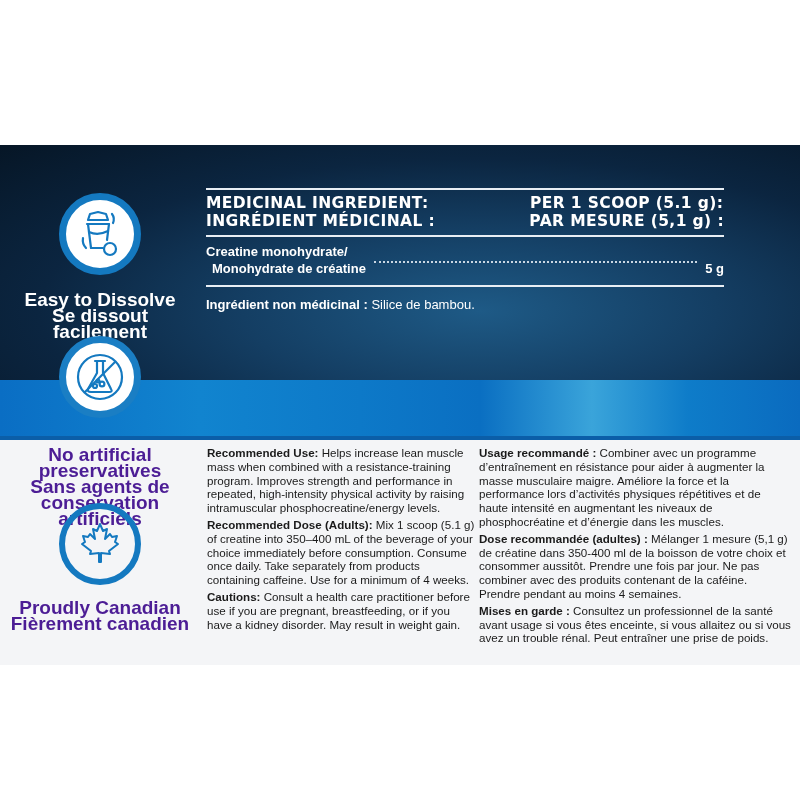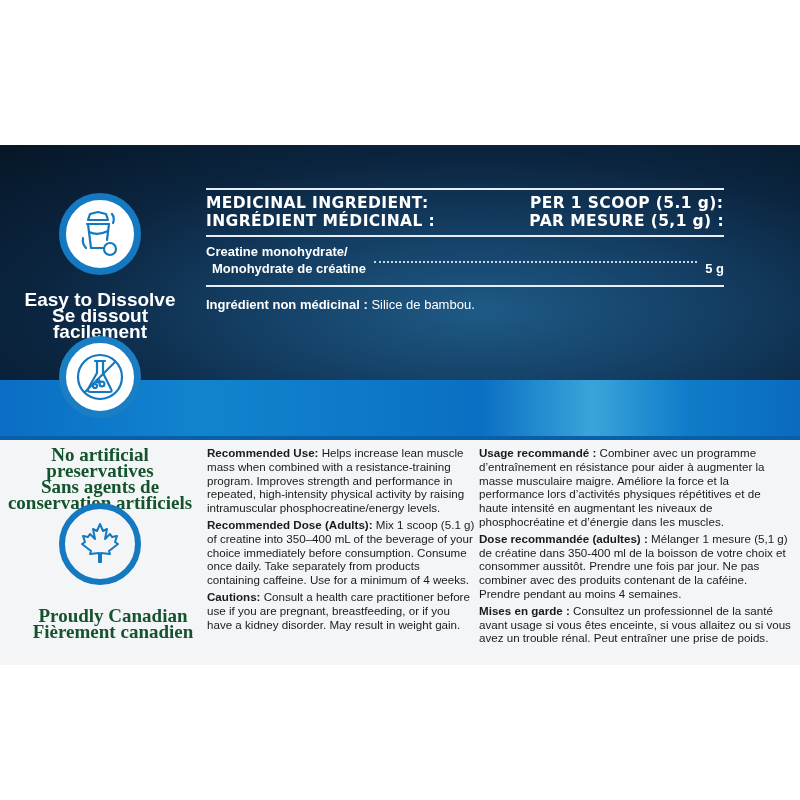--- a/index.html
+++ b/index.html
@@ -28,21 +28,21 @@
       display: flex; align-items: center; justify-content: center;
     }
     .badge.light { border-color: #1a7ec4; }
     .badge.plain { background: transparent; border: 6px solid #1479c0; width: 70px; height: 70px; }
     .badge svg { width: 52px; height: 52px; }
     .feature-label {
       position: absolute; width: 190px; text-align: center; font-weight: bold; line-height: 16px;
       font-size: 19px;
     }
     .feature-label.white { color: #ffffff; }
-    .feature-label.dark { color: #14532d; font-family: Liberation Serif, serif; }
+    .feature-label.dark { color: #4c1d95; }
     .feature-label span { display: block; }
 
     .ing-table { position: absolute; left: 206px; top: 188px; width: 518px; color: #ffffff; }
     .rule { height: 2px; background: #e8eef4; }
     .hdr-row { display: flex; justify-content: space-between; font-weight: bold; font-size: 15.5px; letter-spacing: 0.4px; line-height: 18px; padding: 4px 0 5px 0; font-family: "DejaVu Sans", sans-serif; }
     .hdr-row .col-r { text-align: center; }
     .ing-row { font-weight: bold; font-size: 13px; line-height: 17px; padding: 6px 0 8px 0; }
     .ing-line2 { display: flex; align-items: flex-start; padding-left: 6px; }
     .dots { flex: 1; border-bottom: 2px dotted #c9d6e2; margin: 0 8px 4px 8px; height: 1px; }
     .nmi { font-size: 13px; line-height: 17px; padding-top: 9px; }
@@ -93,21 +93,21 @@
   <span>No artificial preservatives</span>
   <span>Sans agents de</span>
   <span>conservation artificiels</span>
 </div>
 
 <div class="badge plain" style="left:59px; top:503px;">
   <svg viewBox="0 0 52 52" fill="none" stroke="#1479c0" stroke-width="2" stroke-linejoin="round">
     <path d="M26 6 L29 13 L33 11 L31 21 L36 16 L38 19 L43 18 L41 24 L44 26 L35 33 L36 36 L27 35 L27 44 L25 44 L25 35 L16 36 L17 33 L8 26 L11 24 L9 18 L14 19 L16 16 L21 21 L19 11 L23 13 Z"></path>
   </svg>
 </div>
-<div class="feature-label dark" style="left:18px; top:600px;margin-top:8px;">
+<div class="feature-label dark" style="left:5px; top:600px;">
   <span>Proudly Canadian</span>
   <span>Fièrement canadien</span>
 </div>
 
 <div class="ing-table">
   <div class="rule"></div>
   <div class="hdr-row">
     <div>
       <div>MEDICINAL INGREDIENT:</div>
       <div>INGRÉDIENT MÉDICINAL :</div>

